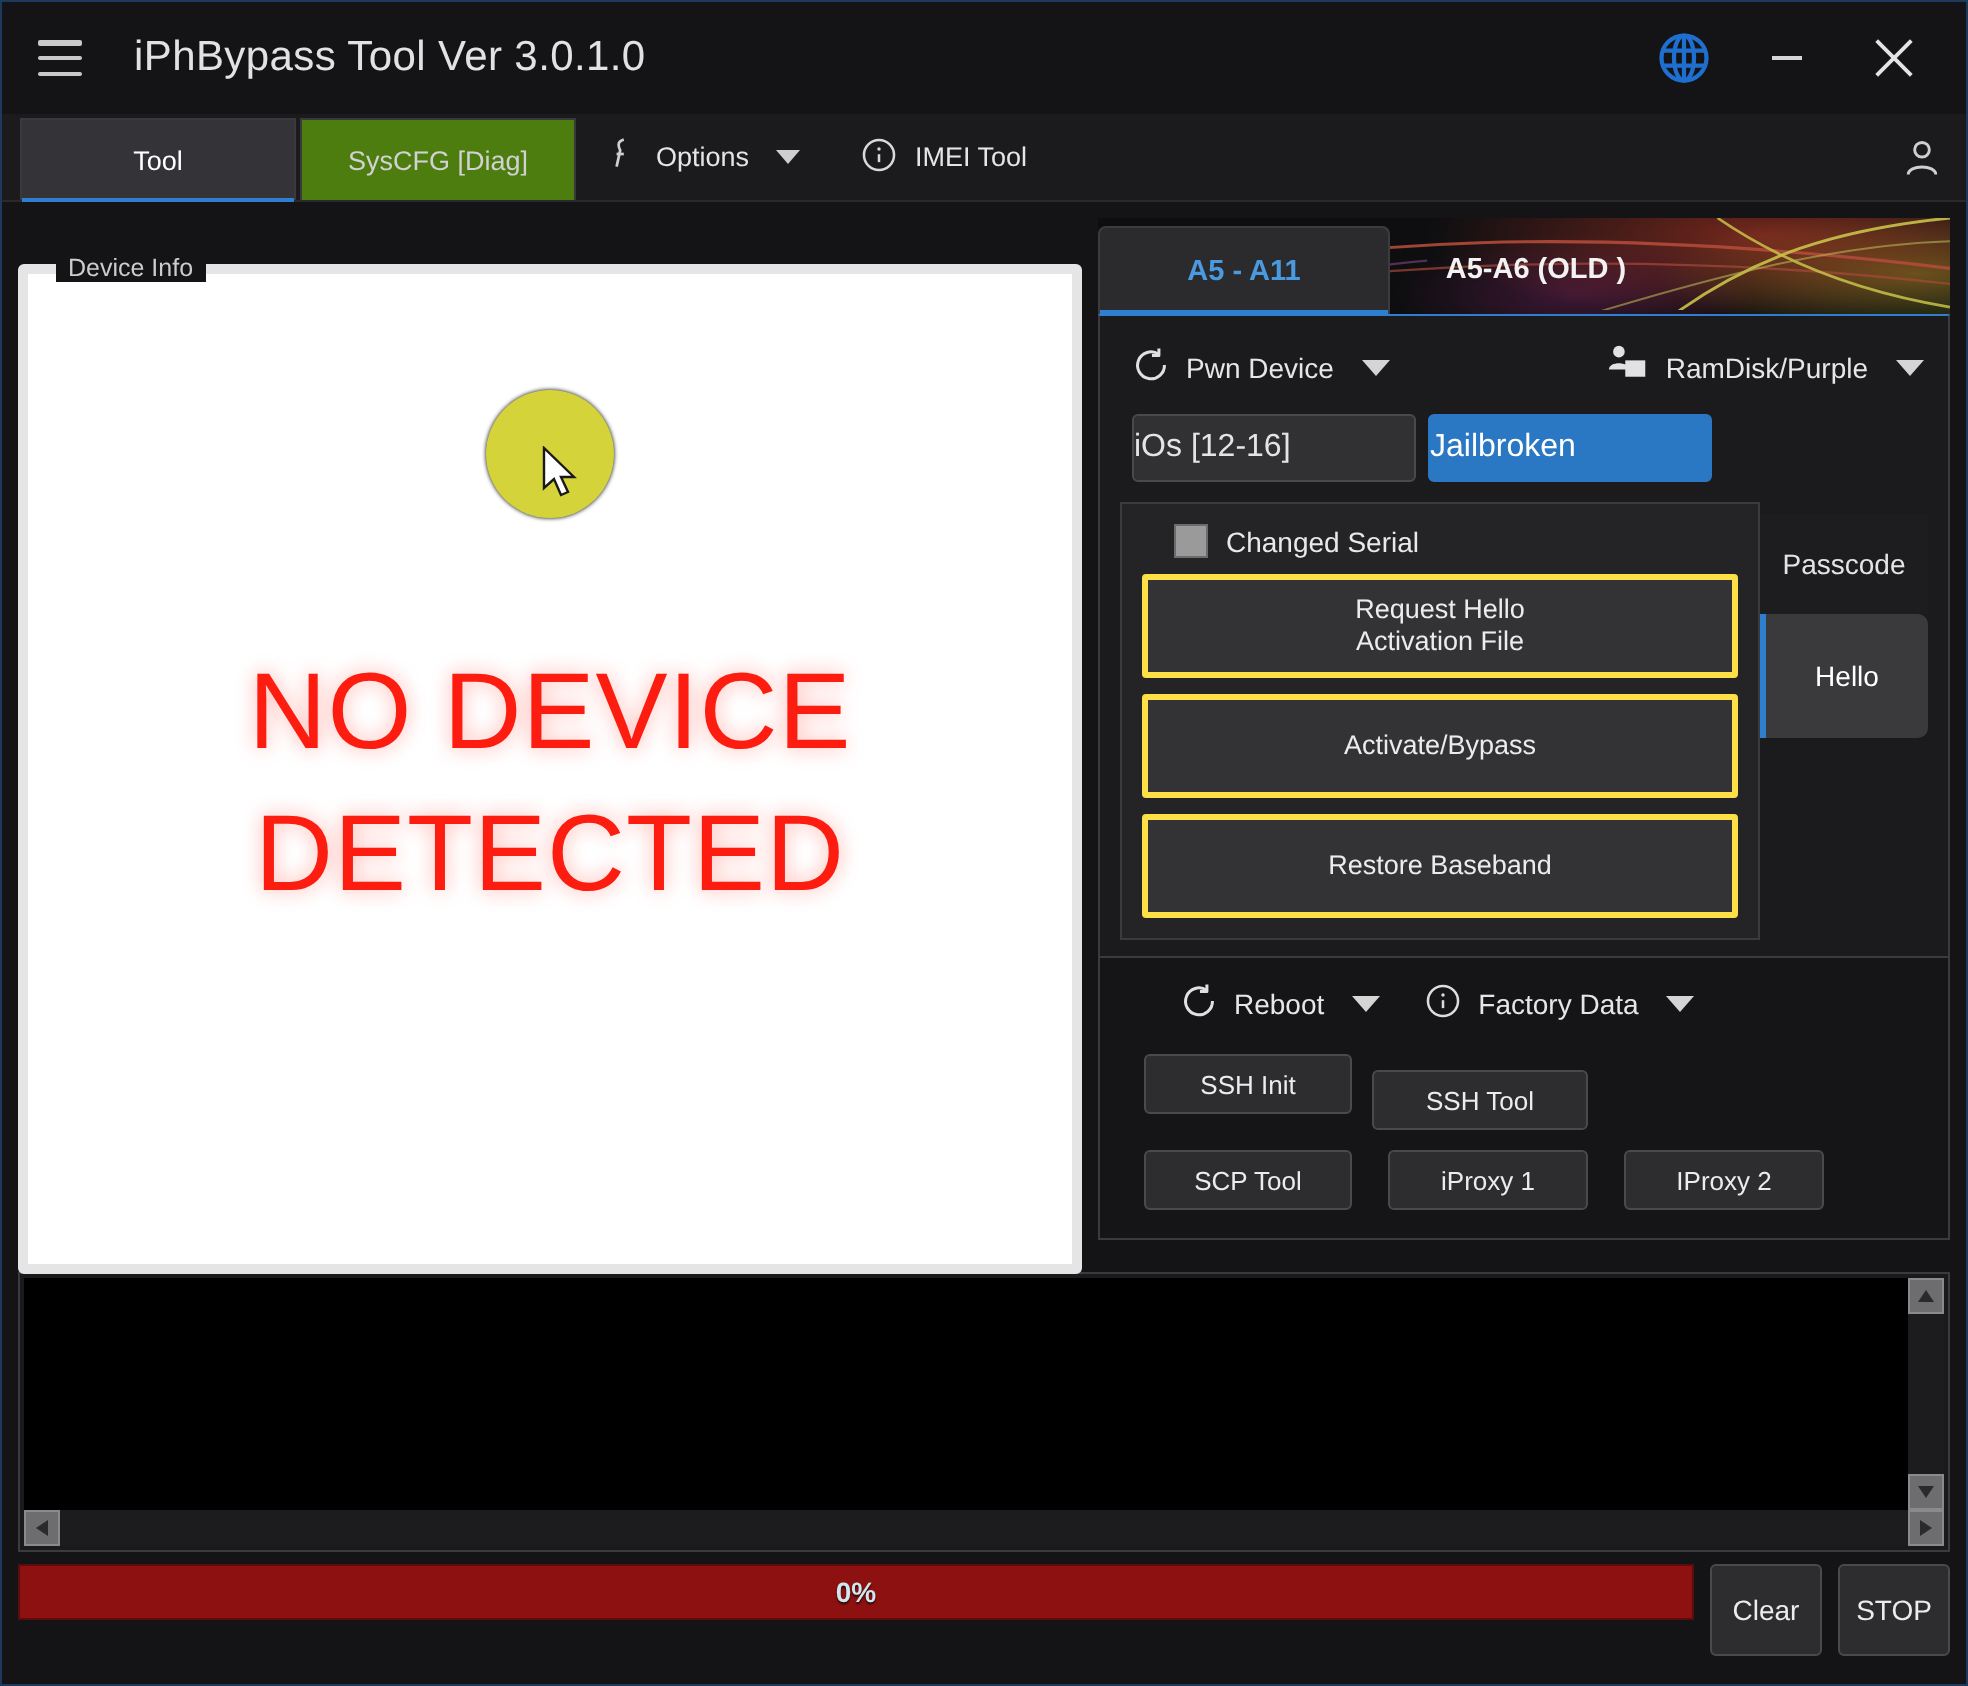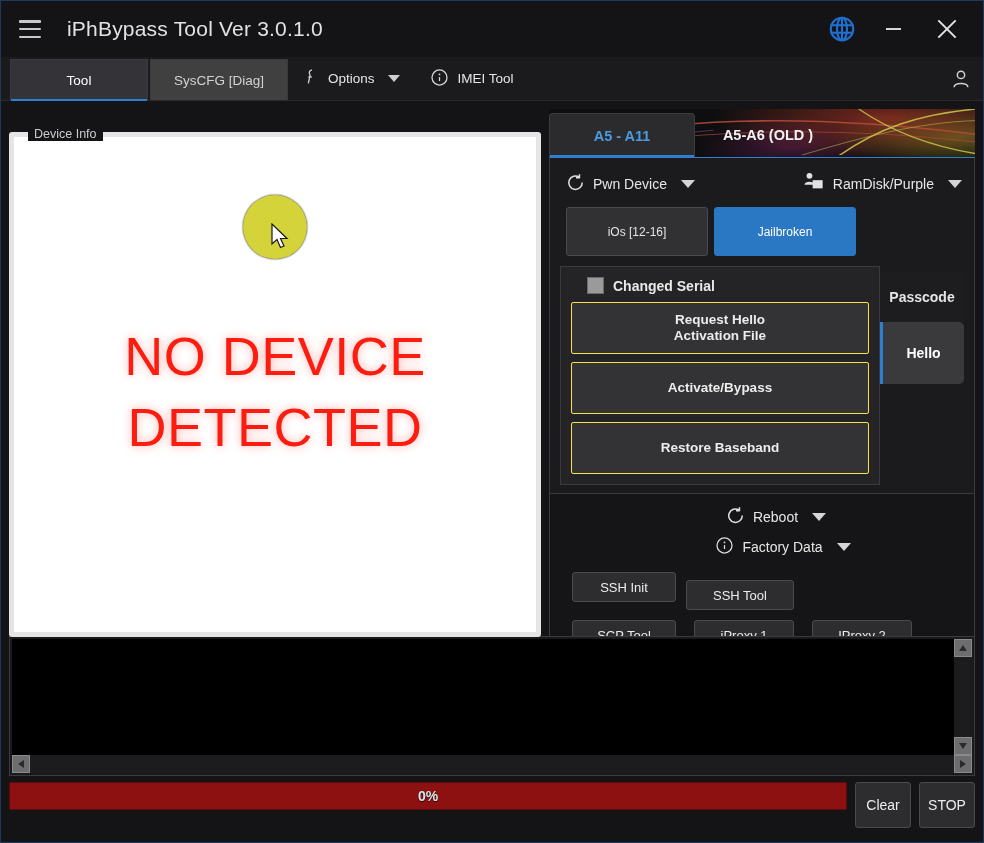--- a/index.html
+++ b/index.html
@@ -64,21 +64,21 @@
     background: #1b1b1d;
     display: flex;
     align-items: stretch;
     border-bottom: 1px solid #2a2a2d;
     padding-left: 8px;
   }
   .mtab {
     min-width: 138px;
     display: flex; align-items: center; justify-content: center;
     font-size: 13.5px; color: #d2d2d2;
-    background: #404040;
+    background: #4d7c0f;
     border: 1px solid #3a3a3e;
     border-bottom: none;
     margin: 2px 1px 0 1px;
     cursor: pointer;
     position: relative;
   }
   .mtab.active {
     background: #343438;
     color: #ffffff;
   }
@@ -203,47 +203,47 @@
   .dd-spacer { flex: 1 1 auto; }
   .caret-sm {
     width: 0; height: 0;
     border-left: 7px solid transparent;
     border-right: 7px solid transparent;
     border-top: 8px solid #d5d5d5;
     margin-left: 6px;
   }
   .togglerow { display: flex; gap: 6px; padding: 0 2px 0 6px; }
   .tbtn {
-    width: 142px; height: 49px;
-    display: flex; align-items: center; justify-content: center;
-    font-size: 12px;
+    width: 142px; height: 34px;
+    display: flex; align-items: center; justify-content: flex-start;
+    font-size: 16px;
     border-radius: 3px;
     cursor: pointer;
   }
   .tbtn.off { background: #313134; color: #e4e4e4; border: 1px solid #4a4a4e; }
   .tbtn.on  { background: #2a77c4; color: #ffffff; border: 1px solid #2a77c4; }
 
-  .action-area { display: flex; margin-top: 10px; font-weight: bold; }
+  .action-area { display: flex; margin-top: 10px; }
   .action-box {
     flex: 0 0 320px;
     border: 1px solid #3a3a3f;
     background: #242426;
     padding: 8px 10px 10px 10px;
   }
   .chk-row { display: flex; align-items: center; gap: 9px; padding: 2px 0 8px 16px; cursor: pointer; }
   .chkbox { width: 17px; height: 17px; background: #9a9a9a; border: 1px solid #6c6c6c; }
   .chk-label { font-size: 14px; color: #e9e9e9; }
   .abtn {
     width: 100%; height: 52px;
     display: flex; align-items: center; justify-content: center;
     text-align: center;
     font-size: 13.5px; line-height: 1.22;
     color: #ececec;
     background: #333336;
-    border: 1px solid #fde047;
+    border: 3px solid #fde047;
     border-radius: 2px;
     margin-bottom: 8px;
     cursor: pointer;
   }
   .abtn:last-child { margin-bottom: 0; }
 
   .vtabs { flex: 1 1 auto; display: flex; flex-direction: column; padding-top: 6px; }
   .vtab {
     height: 50px;
     display: flex; align-items: center; justify-content: center;
@@ -258,21 +258,21 @@
     height: 62px;
   }
 
   .tools-panel {
     background: #151517;
     border: 1px solid #3a3a3f;
     border-top: none;
     flex: 0 0 auto;
     padding: 12px 12px 14px 12px;
   }
-  .tools-row1 { display: flex; align-items: center; gap: 8px; padding-left: 28px; margin-bottom: 10px; flex-direction: column; }
+  .tools-row1 { display: flex; align-items: center; gap: 8px; padding-left: 28px; margin-bottom: 10px; }
   .sbtn {
     height: 30px; padding: 0 14px;
     display: flex; align-items: center; justify-content: center;
     font-size: 13px; color: #ececec;
     background: #2d2d30;
     border: 1px solid #4a4a4e;
     border-radius: 3px;
     cursor: pointer;
   }
   .tools-row2 { display: flex; align-items: flex-start; gap: 10px; margin-bottom: 10px; padding-left: 10px; margin-top: 14px; }

